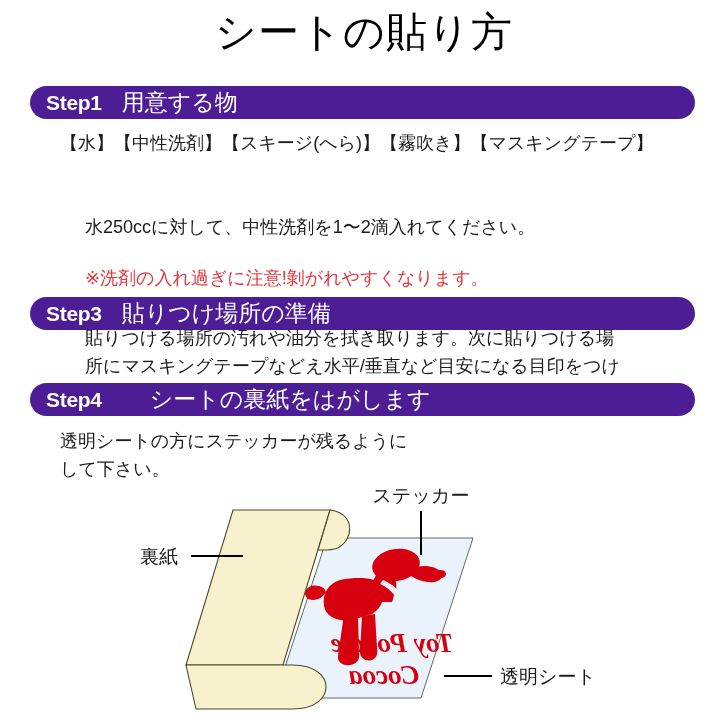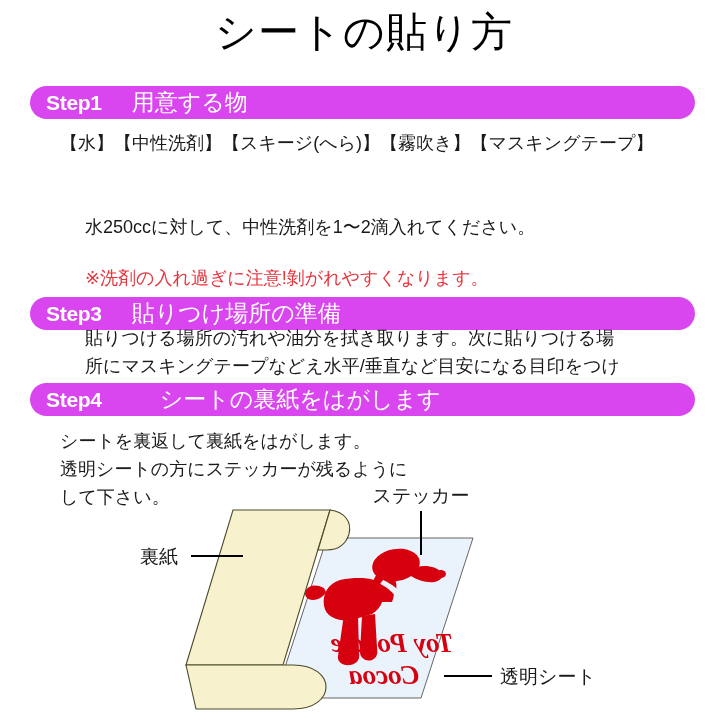--- a/index.html
+++ b/index.html
@@ -34,40 +34,40 @@
     line-height: 1.2;
     white-space: nowrap;
   }
 
   
   .step-bar {
     position: absolute;
     left: 30px;
     width: 665px;
     height: 33px;
-    background: #d946ef;
+    background: #4c1d95;
     border-radius: 17px;
     display: flex;
     align-items: center;
     padding-left: 16px;
     overflow: hidden;
   }
   .step-num {
     color: #ffffff;
     font-size: 21px;
     font-weight: bold;
     letter-spacing: -0.3px;
     white-space: nowrap;
     flex: 0 0 auto;
   }
   .step-head {
     color: #ffffff;
     font-size: 23px;
     font-weight: 400;
-    margin-left: 30px;
+    margin-left: 20px;
     white-space: nowrap;
     flex: 0 0 auto;
   }
 
   .bar-1 { top: 86px; }
   .bar-2 { top: 172px; }
   .bar-3 { top: 297px; }
   .bar-4 { top: 383px; gap: 28px; }
 
   
@@ -128,21 +128,20 @@
   </div>
   <div class="body-text b3">
     <span class="para">貼りつける場所の汚れや油分を拭き取ります。次に貼りつける場所にマスキングテープなどえ水平/垂直など目安になる目印をつけます。</span>
   </div>
 
   <div class="step-bar bar-4">
     <span class="step-num">Step4</span>
     <span class="step-head">シートの裏紙をはがします</span>
   </div>
   <div class="body-text b4">
-    <span class="ln">シートを裏返して裏紙をはがします。</span>
     <span class="ln">透明シートの方にステッカーが残るように</span>
     <span class="ln">して下さい。</span>
   </div>
 
   <div class="diagram">
     <svg width="728" height="248" viewBox="0 0 728 248" xmlns="http://www.w3.org/2000/svg">
 
       <polygon points="327,58 473,58 421,218 275,218" fill="#eaf2fb" stroke="#666666" stroke-width="1"></polygon>
 
       <g>

